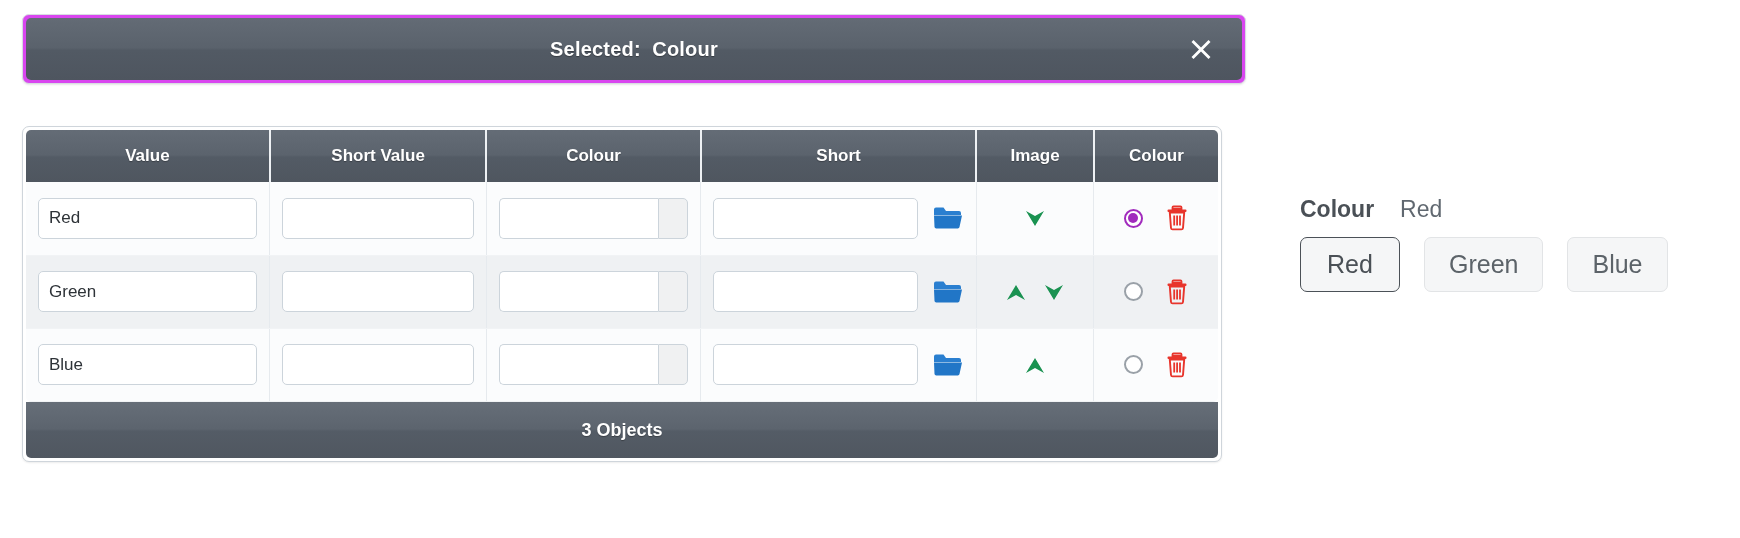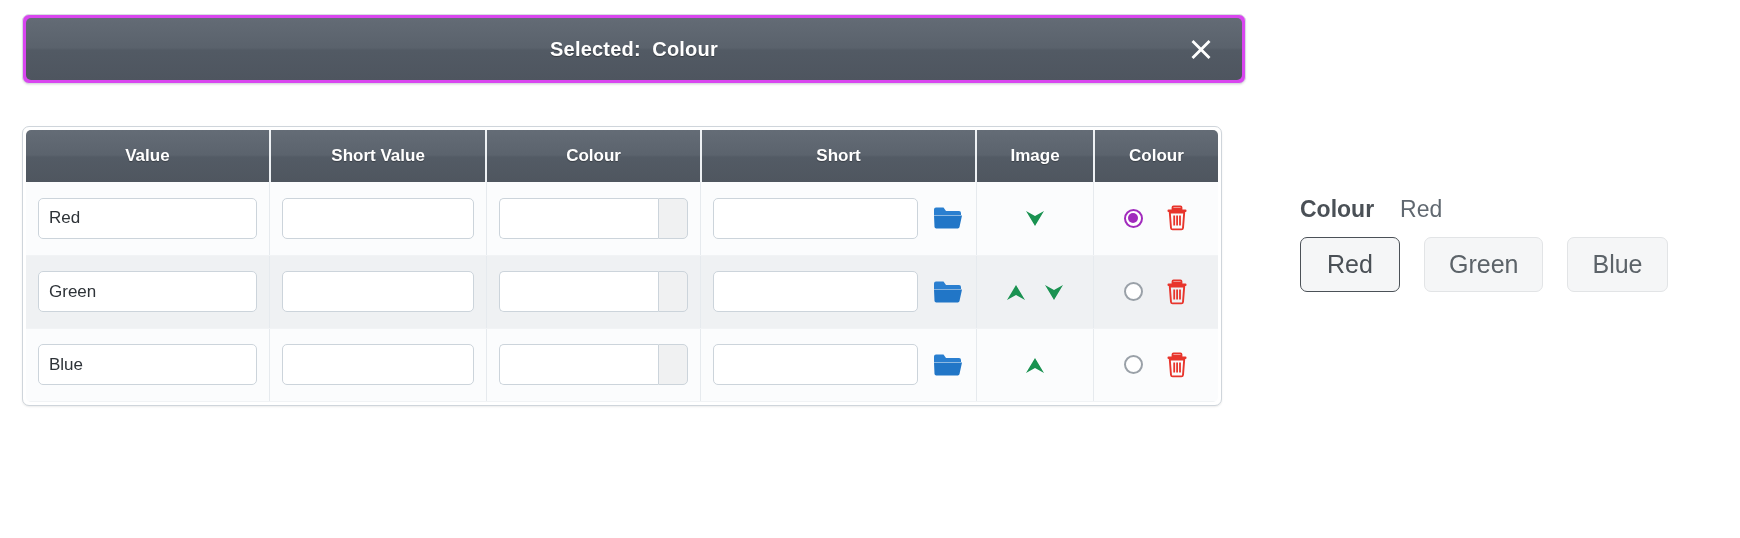--- a/index.html
+++ b/index.html
@@ -389,20 +389,21 @@
                   <rect x="8.3" y="10.5" width="1.8" height="10" fill="#e8352c"></rect>
                   <rect x="11.2" y="10.5" width="1.8" height="10" fill="#e8352c"></rect>
                   <rect x="14.1" y="10.5" width="1.8" height="10" fill="#e8352c"></rect>
                 </svg>
               </span>
             </div>
           </td>
         </tr>
       </tbody>
     </table>
+    <div class="table-footer">3 Objects</div>
   </div>
 
   <div class="right-panel">
     <div class="rp-header">
       <span class="rp-label">Colour</span>
       <span class="rp-value">Red</span>
     </div>
     <div class="rp-buttons">
       <button class="rp-btn selected">Red</button>
       <button class="rp-btn">Green</button>

